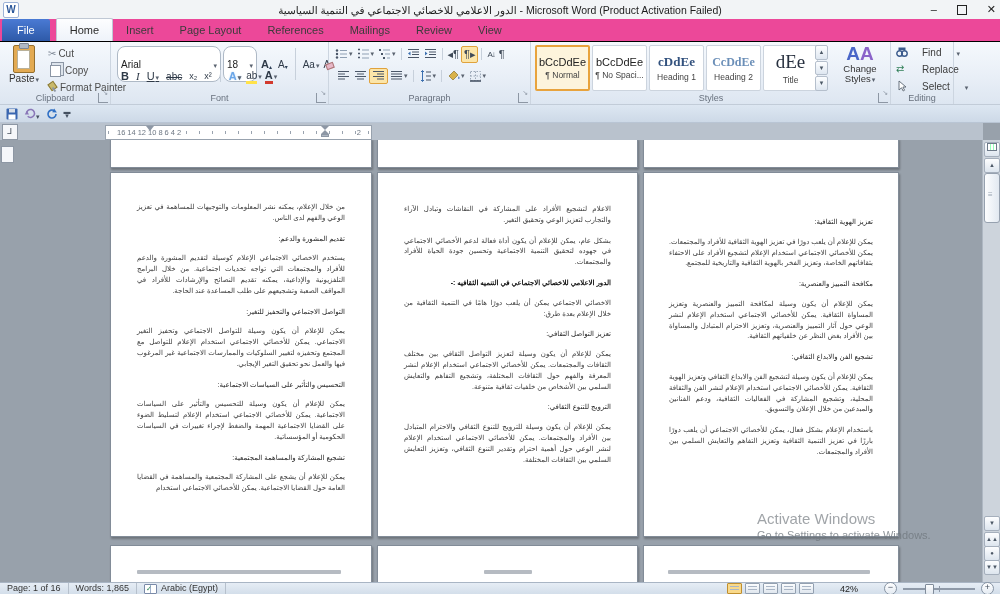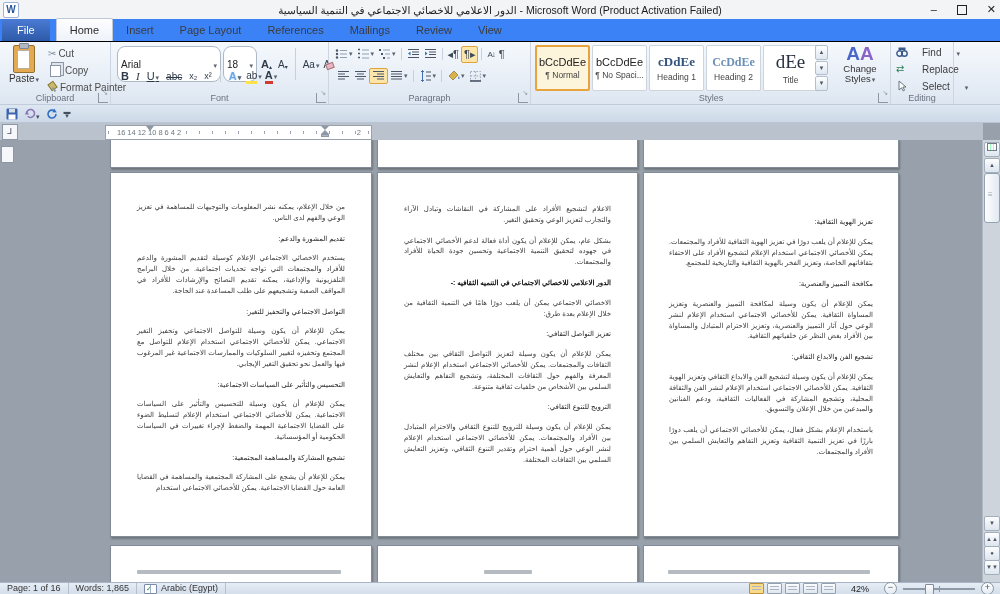--- a/index.html
+++ b/index.html
@@ -13,21 +13,21 @@
   .titlebar{position:absolute;top:0;left:0;right:0;height:19px;background:#f2f4f6;
             border-bottom:1px solid #d8dde3;display:flex;align-items:center;}
   .appicon{width:14px;height:14px;margin-left:3px;background:#fff;border:1px solid #9db3d8;
            color:#2b579a;font-weight:bold;font-size:10px;line-height:14px;text-align:center;border-radius:2px;}
   .wtitle{position:absolute;left:0;right:0;text-align:center;font-size:10.5px;color:#1c1c1c;}
   .winctl{position:absolute;right:4px;top:0;height:19px;display:flex;align-items:center;gap:20px;z-index:3;}
   .winctl span{font-size:11px;color:#222;line-height:19px;cursor:default;}
   .maxbox{width:8px;height:8px;border:1px solid #222;display:inline-block;}
 
   
-  .tabrow{position:absolute;top:19px;left:0;right:0;height:22px;background:#3b82f6;
+  .tabrow{position:absolute;top:19px;left:0;right:0;height:22px;background:#ec4899;
           border-bottom:7px solid #000000;}
   .tabs{display:flex;height:22px;align-items:flex-end;}
   .tab{padding:3px 13px;font-size:11px;color:#3b3b3b;height:16px;line-height:16px;}
   .tab.file{background:linear-gradient(#4a7ad4,#2e5aa8);color:#fff;margin:0 6px 0 2px;
             padding:3px 15px;border-radius:2px 2px 0 0;}
   .tab.active{background:linear-gradient(#fdfeff,#eef3fa);border:1px solid #c0c8d4;border-bottom:none;
               border-radius:2px 2px 0 0;color:#2b2b2b;}
 
   
   .ribbon{position:absolute;top:42px;left:0;right:0;height:62px;
@@ -178,21 +178,21 @@
   .seg{padding:0 7px;border-right:1px solid #b6c0cc;height:11px;line-height:11px;display:flex;align-items:center;gap:4px;}
   .book{width:11px;height:8px;background:#fff;border:1px solid #7a8aa8;border-radius:1px;position:relative;}
   .book::before{content:"";position:absolute;left:5px;top:0;width:1px;height:8px;background:#9fb0cc;}
   .book::after{content:"✓";position:absolute;left:1px;top:-2px;font-size:7px;color:#2e8b57;}
   .sright{margin-left:auto;display:flex;align-items:center;gap:3px;padding-right:6px;}
   .vb{width:13px;height:9px;border:1px solid #93a0b0;background:linear-gradient(#fcfdfe,#dfe6ee);border-radius:1px;
       position:relative;}
   .vb::after{content:"";position:absolute;left:2px;top:2px;right:2px;bottom:2px;
       background:repeating-linear-gradient(#aab6c6 0 1px,transparent 1px 3px);}
   .vb.act{background:#f9d98a;border-color:#c08f2f;}
-  .zoomlbl{margin:0 12px;color:#222;}
+  .zoomlbl{margin:0 23px;color:#222;}
   .zbtn{width:11px;height:11px;border:1px solid #8794a4;border-radius:50%;background:linear-gradient(#fff,#e3eaf2);
         font-size:9px;line-height:9px;text-align:center;color:#45505e;}
   .ztrack{width:72px;height:2px;background:#8e99a8;position:relative;margin:0 3px;}
   .ztrack::before{content:"";position:absolute;left:50%;top:-2px;width:1px;height:6px;background:#8e99a8;}
   .zthumb{position:absolute;left:22px;top:-4px;width:7px;height:10px;background:linear-gradient(#fdfeff,#dfe6ee);
           border:1px solid #7f8b9a;border-radius:1px 1px 3px 3px;}
 </style>
 </head>
 <body>
 
@@ -555,20 +555,24 @@
     <div class="page p-b1">
         <div class="stub"></div>
       </div>
     <div class="page p-b2">
         <div class="stub"></div>
       </div>
     <div class="page p-b3">
         <div class="stub"></div>
       </div>
 
+    <div class="watermark">
+      <div class="wm1">Activate Windows</div>
+      <div class="wm2">Go to Settings to activate Windows.</div>
+    </div>
 
     <div class="vscroll">
       <div class="sb rultog"></div>
       <div class="sb sb-up">▲</div>
       <div class="thumb"></div>
       <div class="sb sb-dn">▼</div>
       <div class="sb sb-pu">▲▲</div>
       <div class="sb sb-ob">●</div>
       <div class="sb sb-nd">▼▼</div>
     </div>

